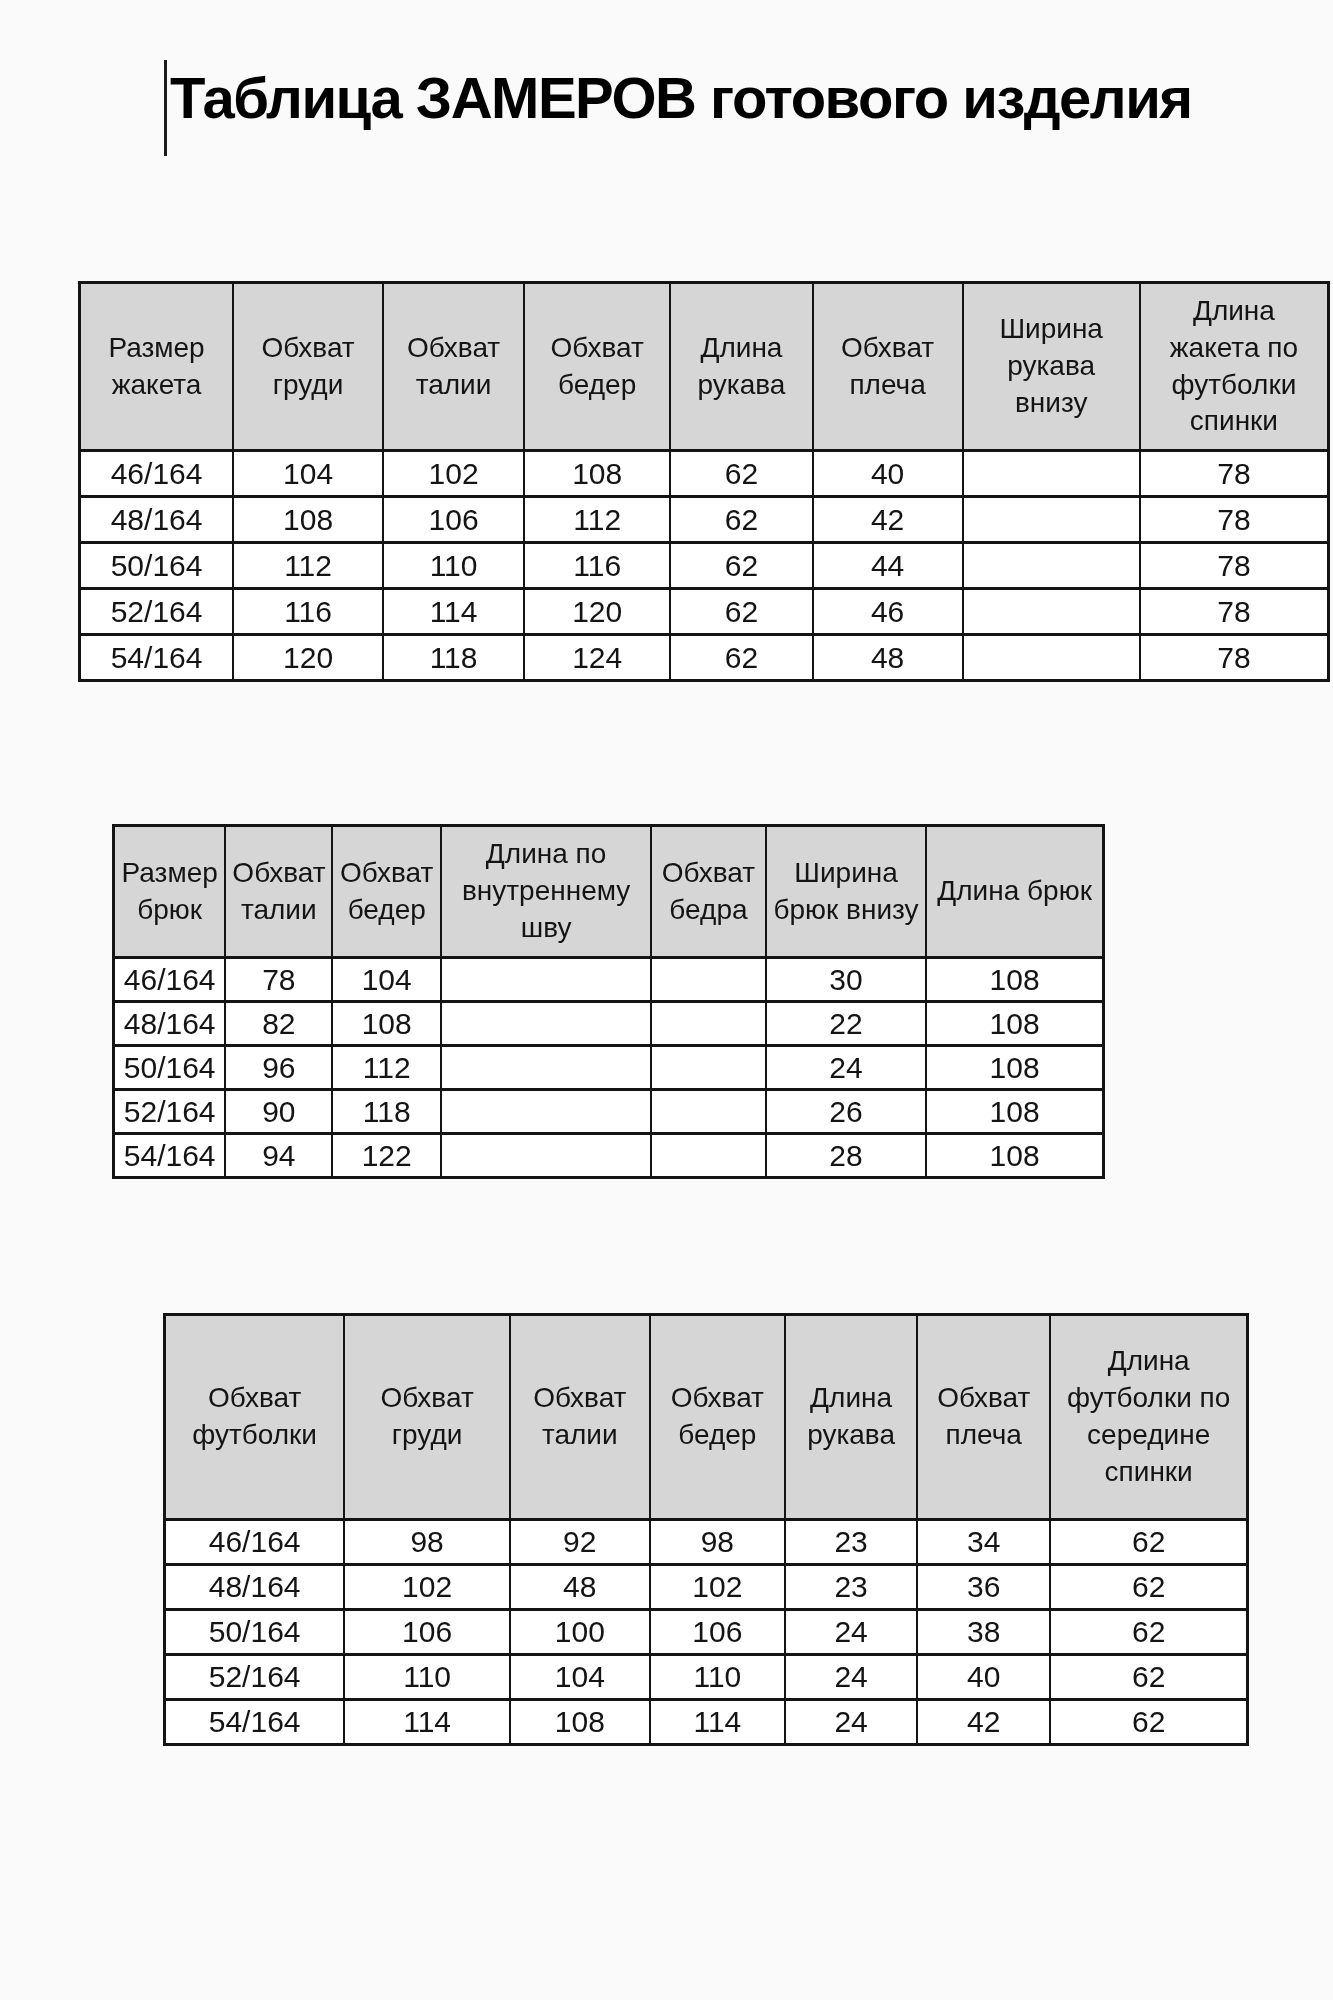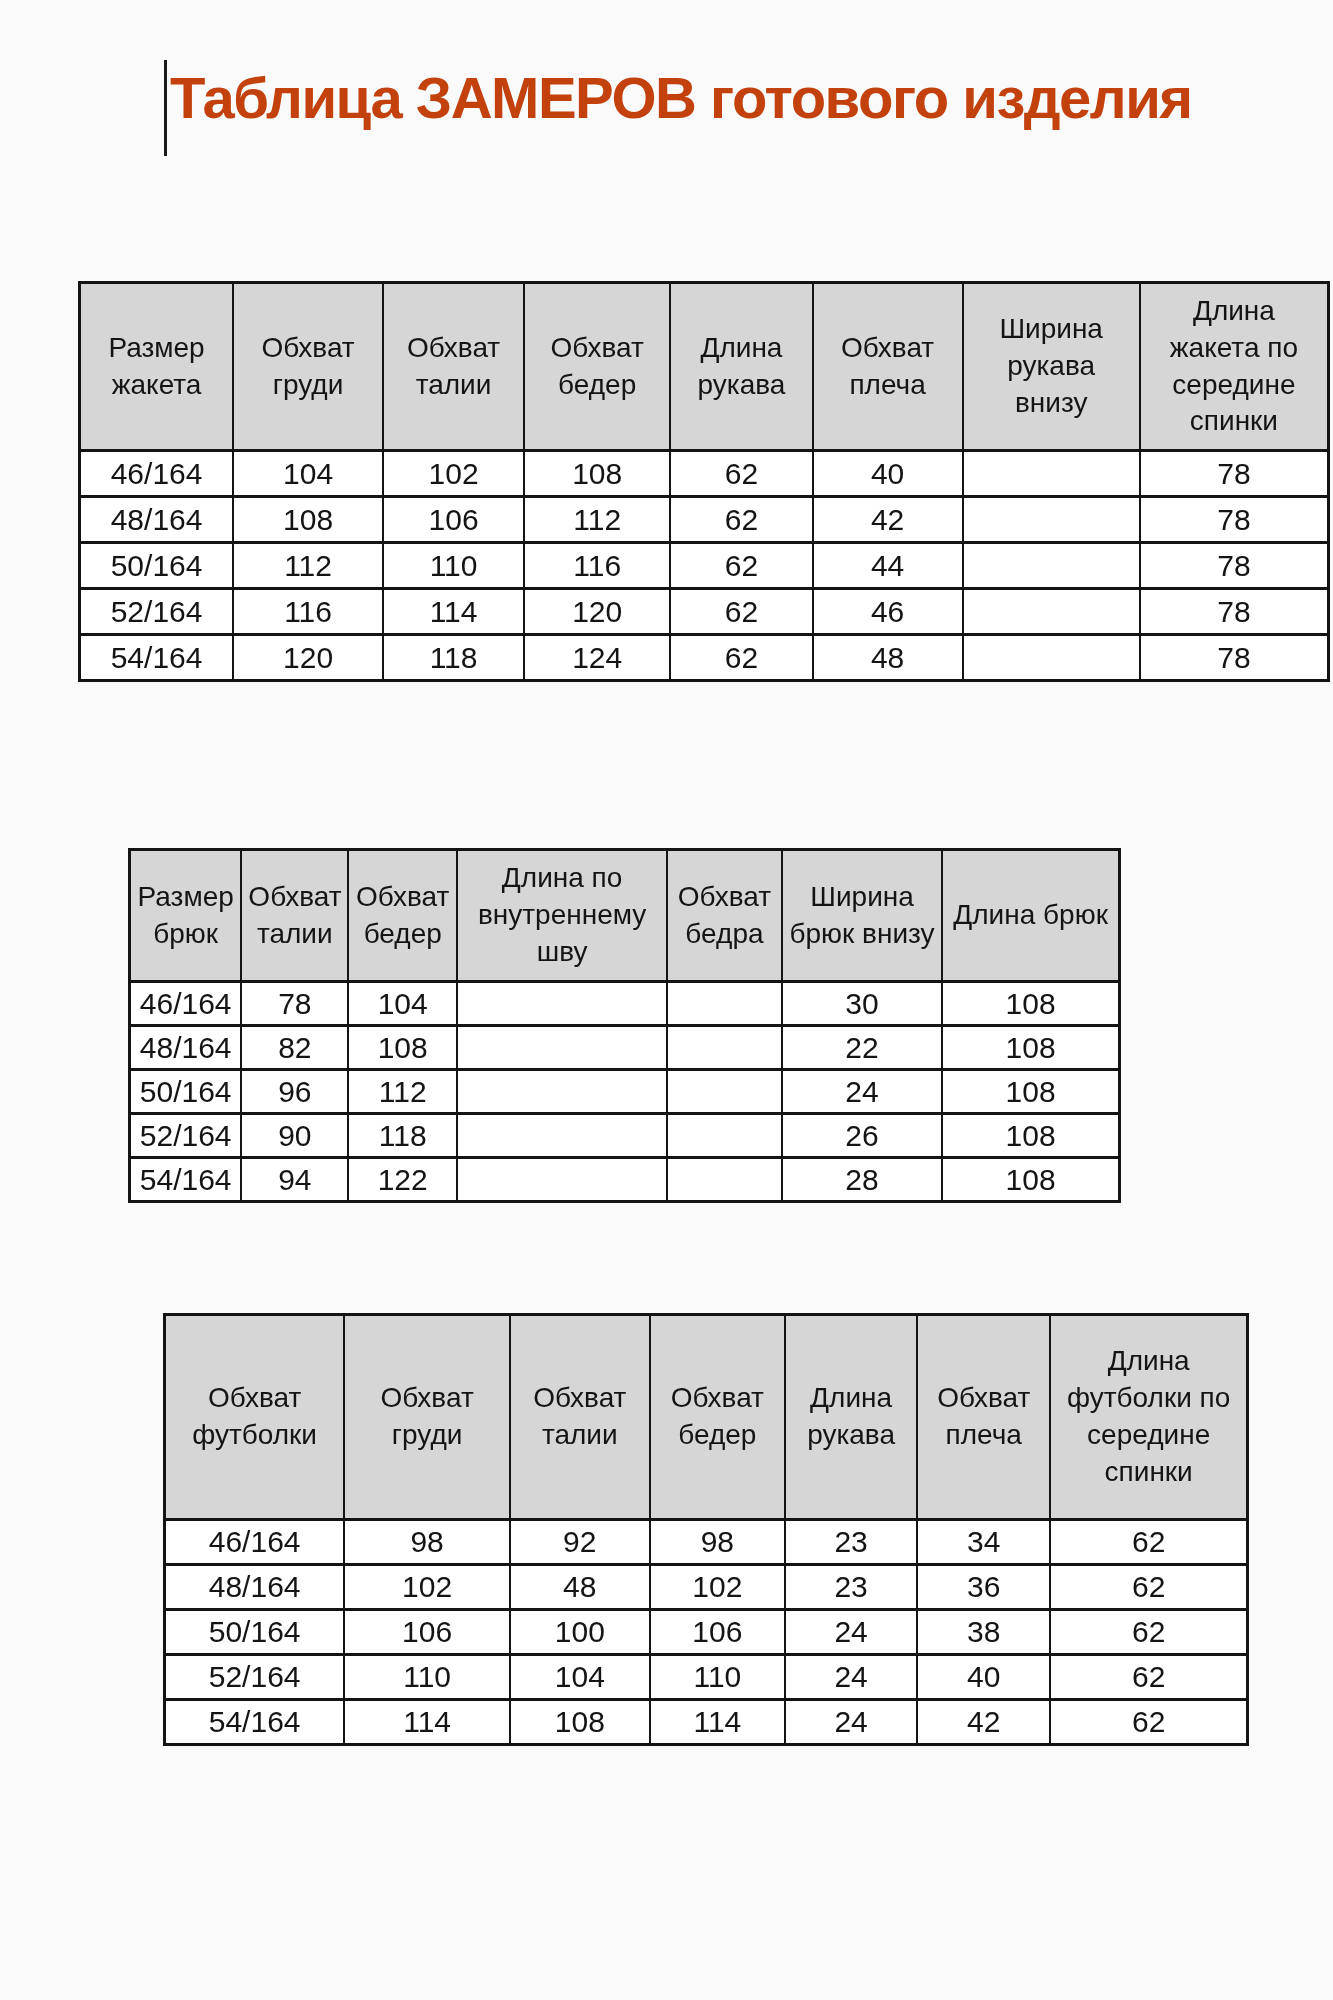--- a/index.html
+++ b/index.html
@@ -4,21 +4,21 @@
 <style>
   html,body { margin:0; padding:0; background:#e8e8e8; }
   .page {
     position:relative; width:1333px; height:2000px;
     background:#fbfafa; overflow:hidden;
     font-family:"Liberation Sans", sans-serif; color:#141414;
   }
   .doc-title {
     position:absolute; left:170px; top:64px;
     font-size:58px; font-weight:700; letter-spacing:-1.5px;
-    white-space:nowrap; color:#c2410c;
+    white-space:nowrap; color:#000000;
   }
   .caret {
     position:absolute; left:164px; top:60px; width:3px; height:96px;
     background:#1a1a1a;
   }
   table.meas {
     position:absolute; border-collapse:collapse; table-layout:fixed;
     border:3px solid #141414;
   }
   table.meas th, table.meas td {
@@ -26,21 +26,21 @@
     text-align:center; vertical-align:middle; padding:2px 6px;
     overflow:hidden;
   }
   table.meas th {
     background:#d6d6d6; font-weight:400; font-size:28px; line-height:1.32;
   }
   table.meas td { background:#ffffff; font-size:30px; font-weight:400; }
   table.meas td.size-cell { font-weight:400; }
 
   #table-0 { left:78px;  top:281px;  width:1252px; }
-  #table-1 { left:112px; top:848px;  width:993px;margin-left:16px; }
+  #table-1 { left:112px; top:824px;  width:993px; }
   #table-2 { left:163px; top:1313px; width:1086px; }
 
   #table-0 tr.hrow { height:168px; } #table-0 tr.drow { height:46px; }
   #table-1 tr.hrow { height:132px; } #table-1 tr.drow { height:44px; }
   #table-2 tr.hrow { height:205px; } #table-2 tr.drow { height:45px; }
 </style>
 </head>
 <body>
 
 <div class="page">
@@ -60,21 +60,21 @@
       </colgroup>
       <thead>
         <tr class="hrow">
           <th>Размер жакета</th>
           <th>Обхват груди</th>
           <th>Обхват талии</th>
           <th>Обхват бедер</th>
           <th>Длина рукава</th>
           <th>Обхват плеча</th>
           <th>Ширина рукава внизу</th>
-          <th>Длина жакета по середине спинки</th>
+          <th>Длина жакета по футболки спинки</th>
         </tr>
       </thead>
       <tbody>
         <tr class="drow">
           <td class="size-cell">46/164</td>
           <td>104</td>
           <td>102</td>
           <td>108</td>
           <td>62</td>
           <td>40</td>

